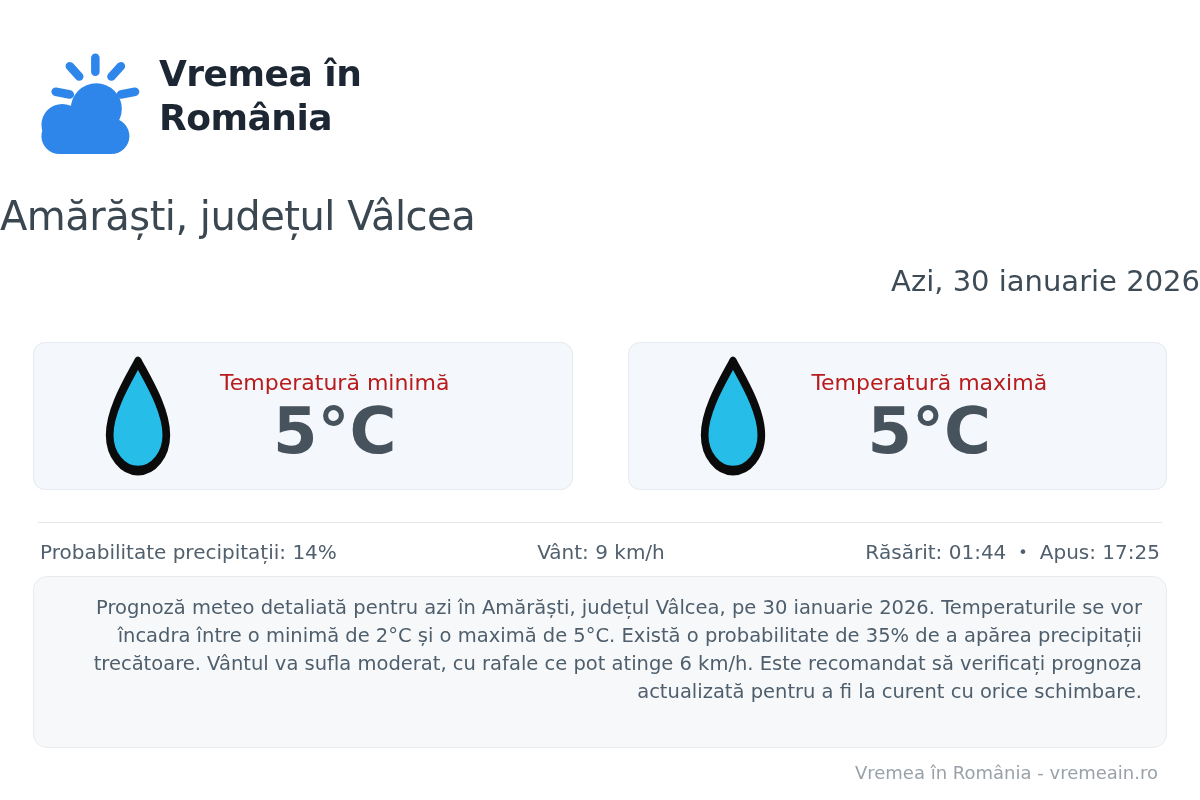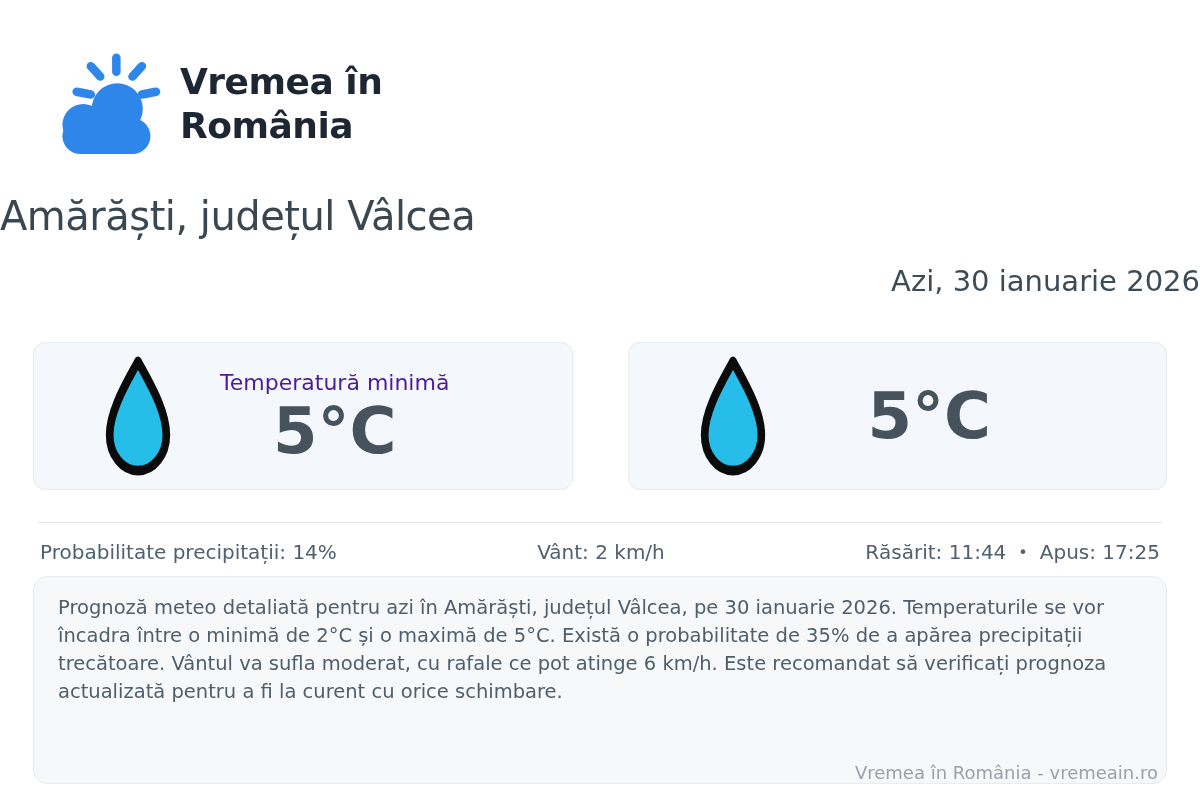--- a/index.html
+++ b/index.html
@@ -1,50 +1,50 @@
 <!DOCTYPE html>
 <html><head>
 <meta charset="utf-8">
 <style>
   * { margin: 0; padding: 0; box-sizing: border-box; }
   html, body { width: 1200px; height: 800px; background: #ffffff; overflow: hidden; }
   body { font-family: "DejaVu Sans", "Liberation Sans", sans-serif; position: relative; }
 
   
-  .logo { position: absolute; top: 52px; left: 46px; display: flex; align-items: center; gap: 16px; }
+  .logo { position: absolute; top: 52px; left: 25px; display: flex; gap: 16px; }
   .logo-icon { width: 118px; height: 104px; flex: 0 0 auto; }
   .logo-text { font-size: 36px; font-weight: 800; color: #1d2633; line-height: 1.22; letter-spacing: -0.5px; }
 
   
   .page-title { position: absolute; top: 193px; left: 0; width: 100%; text-align: left;
     font-size: 40px; font-weight: 400; color: #3a4750; letter-spacing: -0.5px; }
   .page-date { position: absolute; top: 264px; left: 0; width: 100%; text-align: right;
     font-size: 29px; font-weight: 400; color: #3d4b56; }
 
   
   .cards { position: absolute; top: 342px; left: 33px; right: 33px; display: flex; gap: 55px; }
   .card { flex: 1; height: 148px; background: #f4f7fb; border: 1px solid #e4ebf3; border-radius: 12px;
     display: flex; align-items: center; padding: 0 20px 0 64px; }
   .drop-icon { width: 80px; height: 126px; flex: 0 0 auto; }
   .card-text { flex: 1; text-align: center; margin-right: 60px; }
-  .card-label { font-size: 22px; color: #4c1d95; margin-bottom: 4px; }
+  .card-label { font-size: 22px; color: #b91c1c; margin-bottom: 4px; }
   .card-value { font-size: 64px; font-weight: 700; color: #46525c; line-height: 1.0; }
 
   
   .divider { position: absolute; top: 522px; left: 38px; right: 38px; border-top: 1px solid #e4e7ea; }
   .stats { position: absolute; top: 540px; left: 40px; right: 40px;
     display: flex; justify-content: space-between; align-items: center;
     font-size: 20px; color: #51606e; }
   .stat-sun { display: flex; align-items: center; gap: 12px; }
   .stat-bullet { font-size: 16px; color: #51606e; }
 
   
-  .desc-box { position: absolute; top: 576px; left: 33px; right: 33px; height: 208px;
+  .desc-box { position: absolute; top: 576px; left: 33px; right: 33px; height: 172px;
     background: #f6f8f9; border: 1px solid #e9ebed; border-radius: 14px;
-    padding: 17px 24px; }
+    padding: 17px 24px; text-align: right; }
   .desc-text { font-size: 19.5px; line-height: 1.44; color: #4e5e6c; }
 
   
   .footer { position: absolute; top: 762px; right: 42px; font-size: 18px; color: #9aa1a9; margin-left: 40px; }
 </style>
 </head>
 <body>
 
 <div class="logo">
   <svg class="logo-icon" viewBox="0 0 120 110" aria-hidden="true">
@@ -78,31 +78,32 @@
     <div class="card-text">
       <div class="card-label">Temperatură minimă</div>
       <div class="card-value">5°C</div>
     </div>
   </div>
   <div class="card">
     <svg class="drop-icon" viewBox="0 0 24 30" preserveAspectRatio="none" aria-hidden="true">
       <path d="M12 2 C 9 6.5 3.5 13.5 3.5 19.5 a 8.5 8.5 0 0 0 17 0 C 20.5 13.5 15 6.5 12 2 Z" fill="#26bde8" stroke="#0b0b0b" stroke-width="2.3" stroke-linejoin="round"></path>
     </svg>
     <div class="card-text">
+      <div class="card-label">Temperatură maximă</div>
       <div class="card-value">5°C</div>
     </div>
   </div>
 </div>
 
 <div class="divider"></div>
 <div class="stats">
   <span>Probabilitate precipitații: 14%</span>
-  <span>Vânt: 2 km/h</span>
+  <span>Vânt: 9 km/h</span>
   <span class="stat-sun">
-    <span>Răsărit: 11:44</span>
+    <span>Răsărit: 01:44</span>
     <span class="stat-bullet">•</span>
     <span>Apus: 17:25</span>
   </span>
 </div>
 
 <div class="desc-box">
   <p class="desc-text">Prognoză meteo detaliată pentru azi în Amărăști, județul Vâlcea, pe 30 ianuarie 2026. Temperaturile se vor încadra între o minimă de 2°C și o maximă de 5°C. Există o probabilitate de 35% de a apărea precipitații trecătoare. Vântul va sufla moderat, cu rafale ce pot atinge 6 km/h. Este recomandat să verificați prognoza actualizată pentru a fi la curent cu orice schimbare.</p>
 </div>
 
 <div class="footer">Vremea în România - vremeain.ro</div>

